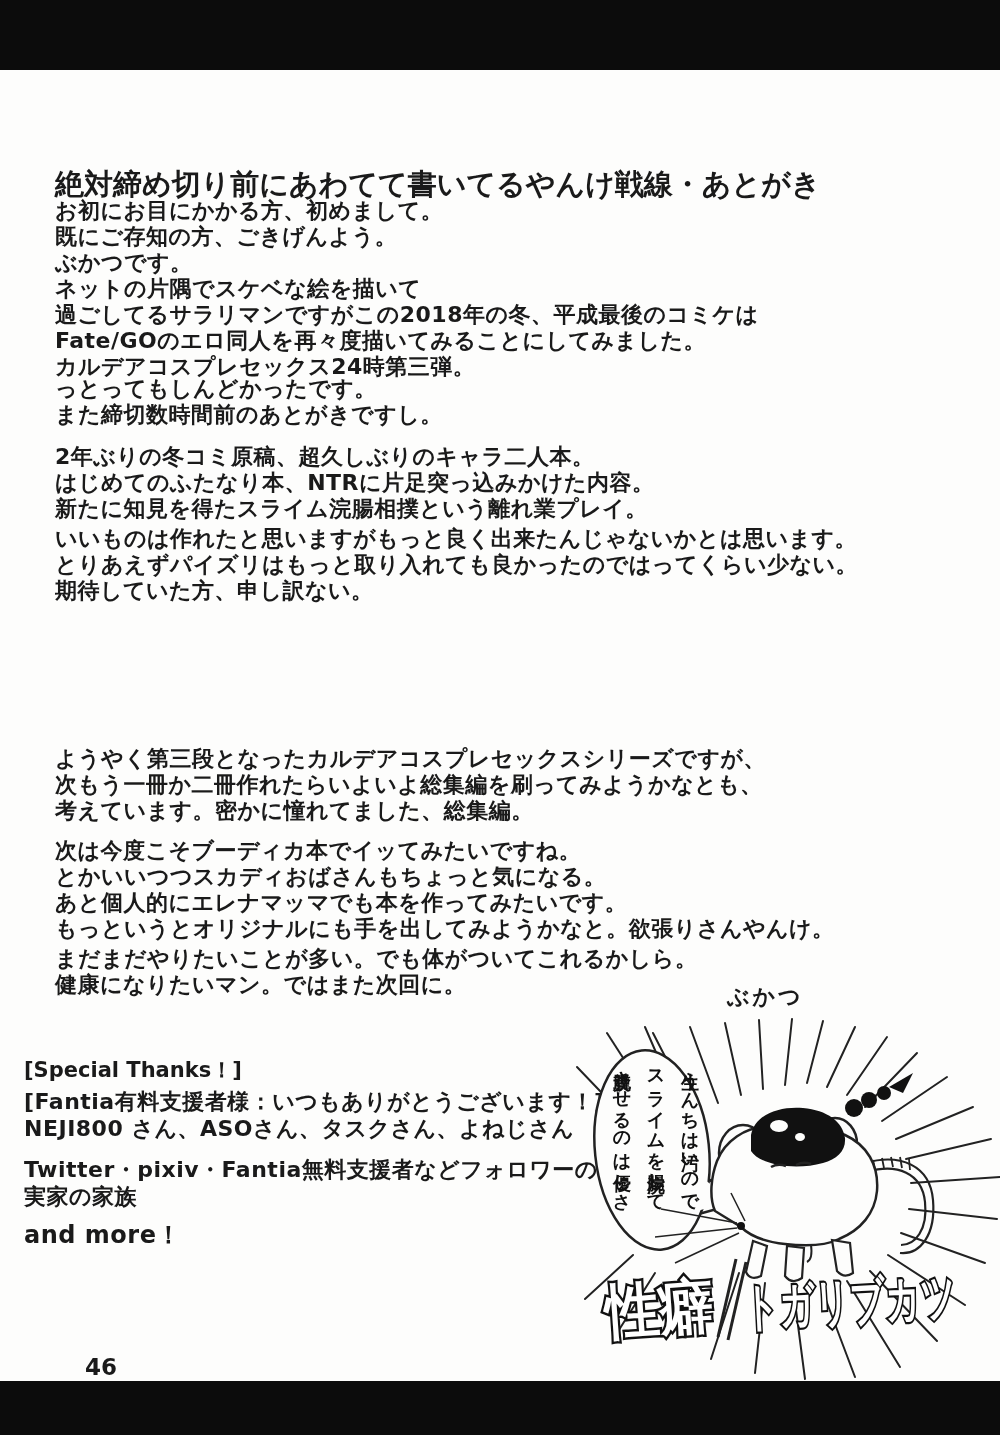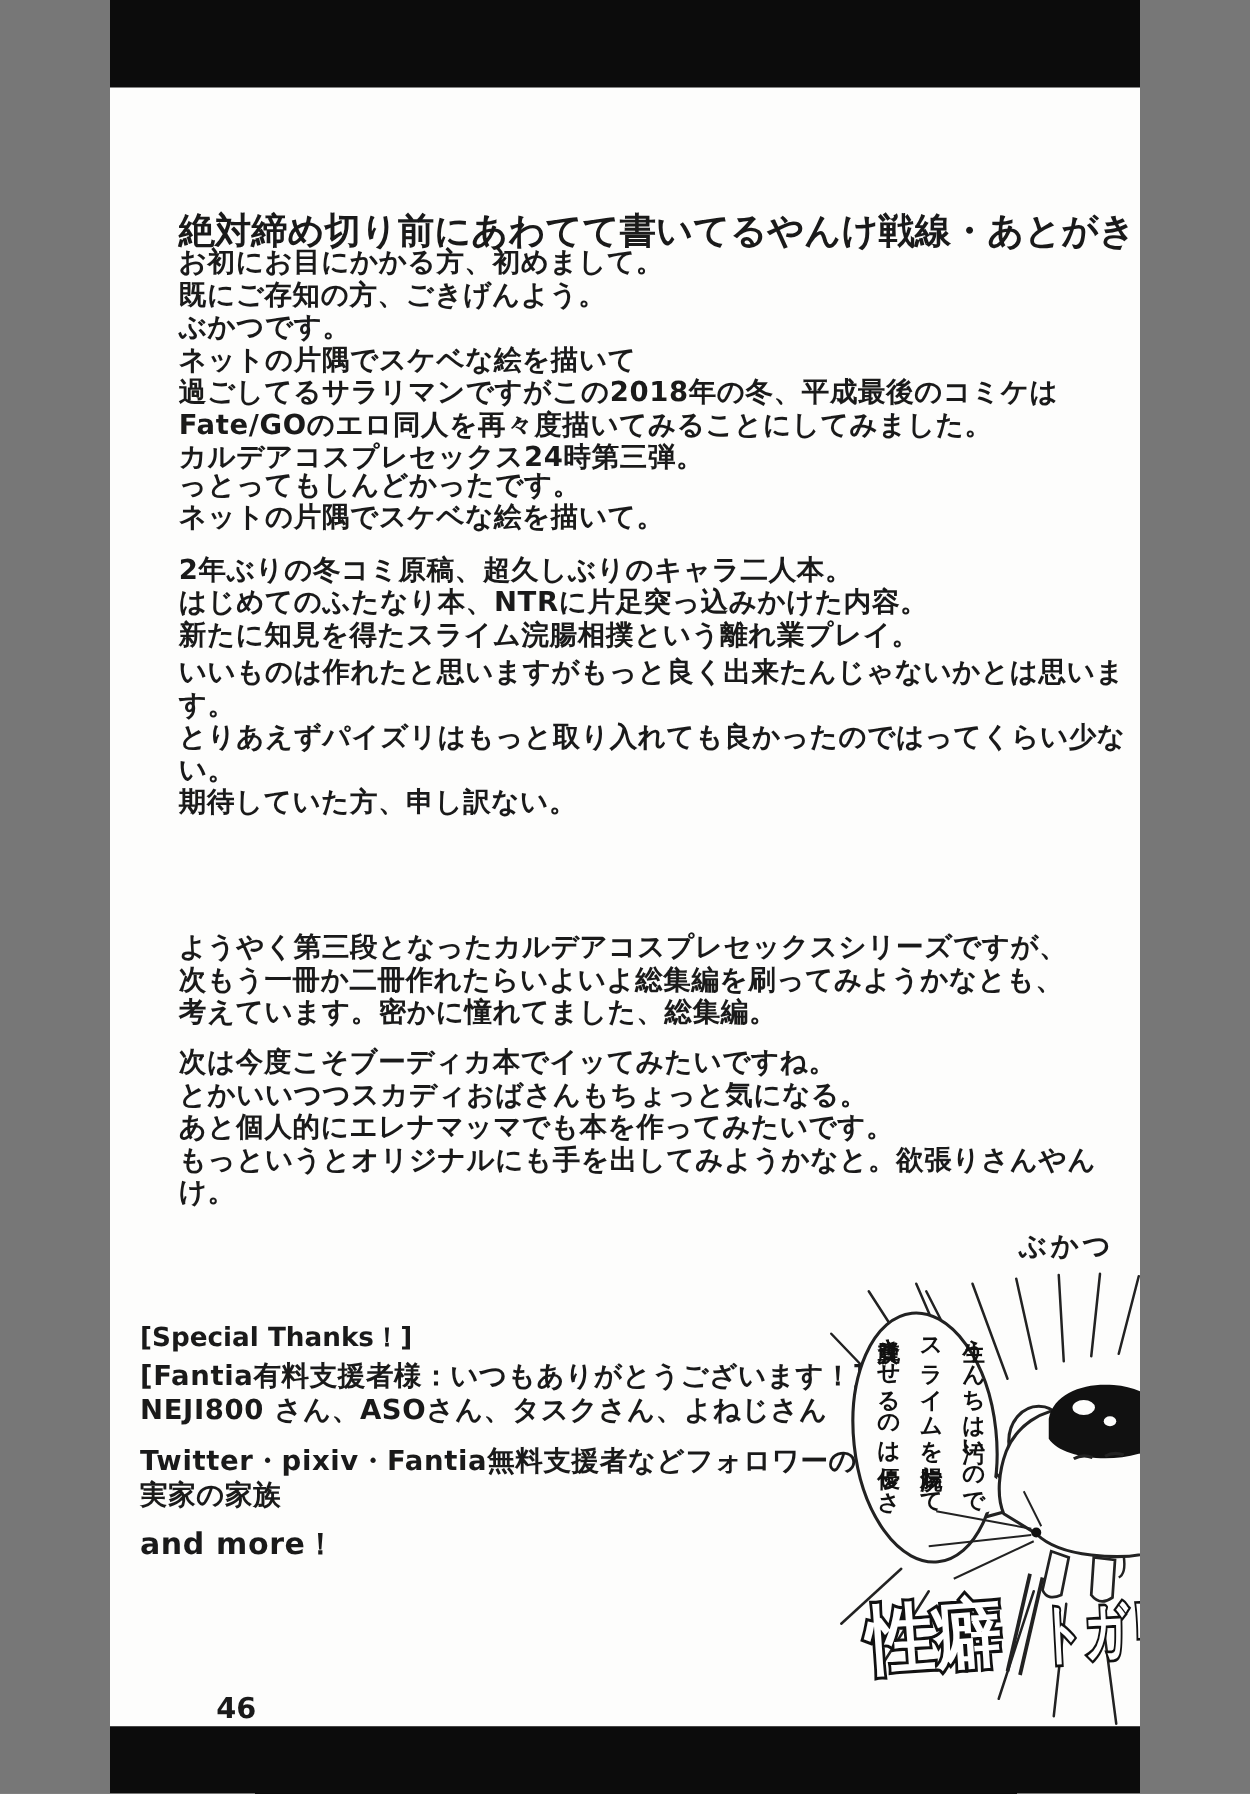--- a/index.html
+++ b/index.html
@@ -1,18 +1,18 @@
 <!DOCTYPE html>
 <html><head>
 <meta charset="utf-8">
 <style>
   html,body{margin:0;padding:0;background:#777;}
   .page{
     position:relative;
-    width:824px;height:1435px;
+    width:1000px;height:1435px;
     margin:0 auto;
     background:#fdfdfc;
     overflow:hidden;
     font-family:"DejaVu Sans","Liberation Sans",sans-serif;
     color:#1a1a1a;
   }
   .bar{position:absolute;left:0;width:1000px;background:#0c0c0c;}
   .bar-top{top:0;height:70px;}
   .bar-bottom{top:1381px;height:54px;}
   .title{
@@ -72,34 +72,36 @@
   <h1 class="title">絶対締め切り前にあわてて書いてるやんけ戦線・あとがき</h1>
 
   <div class="para p1">お初にお目にかかる方、初めまして。
 既にご存知の方、ごきげんよう。
 ぶかつです。
 ネットの片隅でスケベな絵を描いて
 過ごしてるサラリマンですがこの2018年の冬、平成最後のコミケは
 Fate/GOのエロ同人を再々度描いてみることにしてみました。
 カルデアコスプレセックス24時第三弾。</div>
   <div class="para p2">っとってもしんどかったです。
-ネットの片隅でスケベな絵を描いて。</div>
+また締切数時間前のあとがきですし。</div>
   <div class="para p3">2年ぶりの冬コミ原稿、超久しぶりのキャラ二人本。
 はじめてのふたなり本、NTRに片足突っ込みかけた内容。
 新たに知見を得たスライム浣腸相撲という離れ業プレイ。</div>
   <div class="para p4">いいものは作れたと思いますがもっと良く出来たんじゃないかとは思います。
 とりあえずパイズリはもっと取り入れても良かったのではってくらい少ない。
 期待していた方、申し訳ない。</div>
   <div class="para p7">次は今度こそブーディカ本でイッてみたいですね。
 とかいいつつスカディおばさんもちょっと気になる。
 あと個人的にエレナマッマでも本を作ってみたいです。
 もっというとオリジナルにも手を出してみようかなと。欲張りさんやんけ。</div>
   <div class="para p6">ようやく第三段となったカルデアコスプレセックスシリーズですが、
 次もう一冊か二冊作れたらいよいよ総集編を刷ってみようかなとも、
 考えています。密かに憧れてました、総集編。</div>
+  <div class="para p8">まだまだやりたいことが多い。でも体がついてこれるかしら。
+健康になりたいマン。ではまた次回に。</div>
 
   <div class="signature">ぶかつ</div>
 
   <div class="thanks-heading">[Special Thanks！]</div>
   <div class="thanks-block t1">[Fantia有料支援者様：いつもありがとうございます！]
 NEJI800 さん、ASOさん、タスクさん、よねじさん</div>
   <div class="thanks-block t2">Twitter・pixiv・Fantia無料支援者などフォロワーの皆様
 実家の家族</div>
   <div class="thanks-block t3">and more！</div>
 

